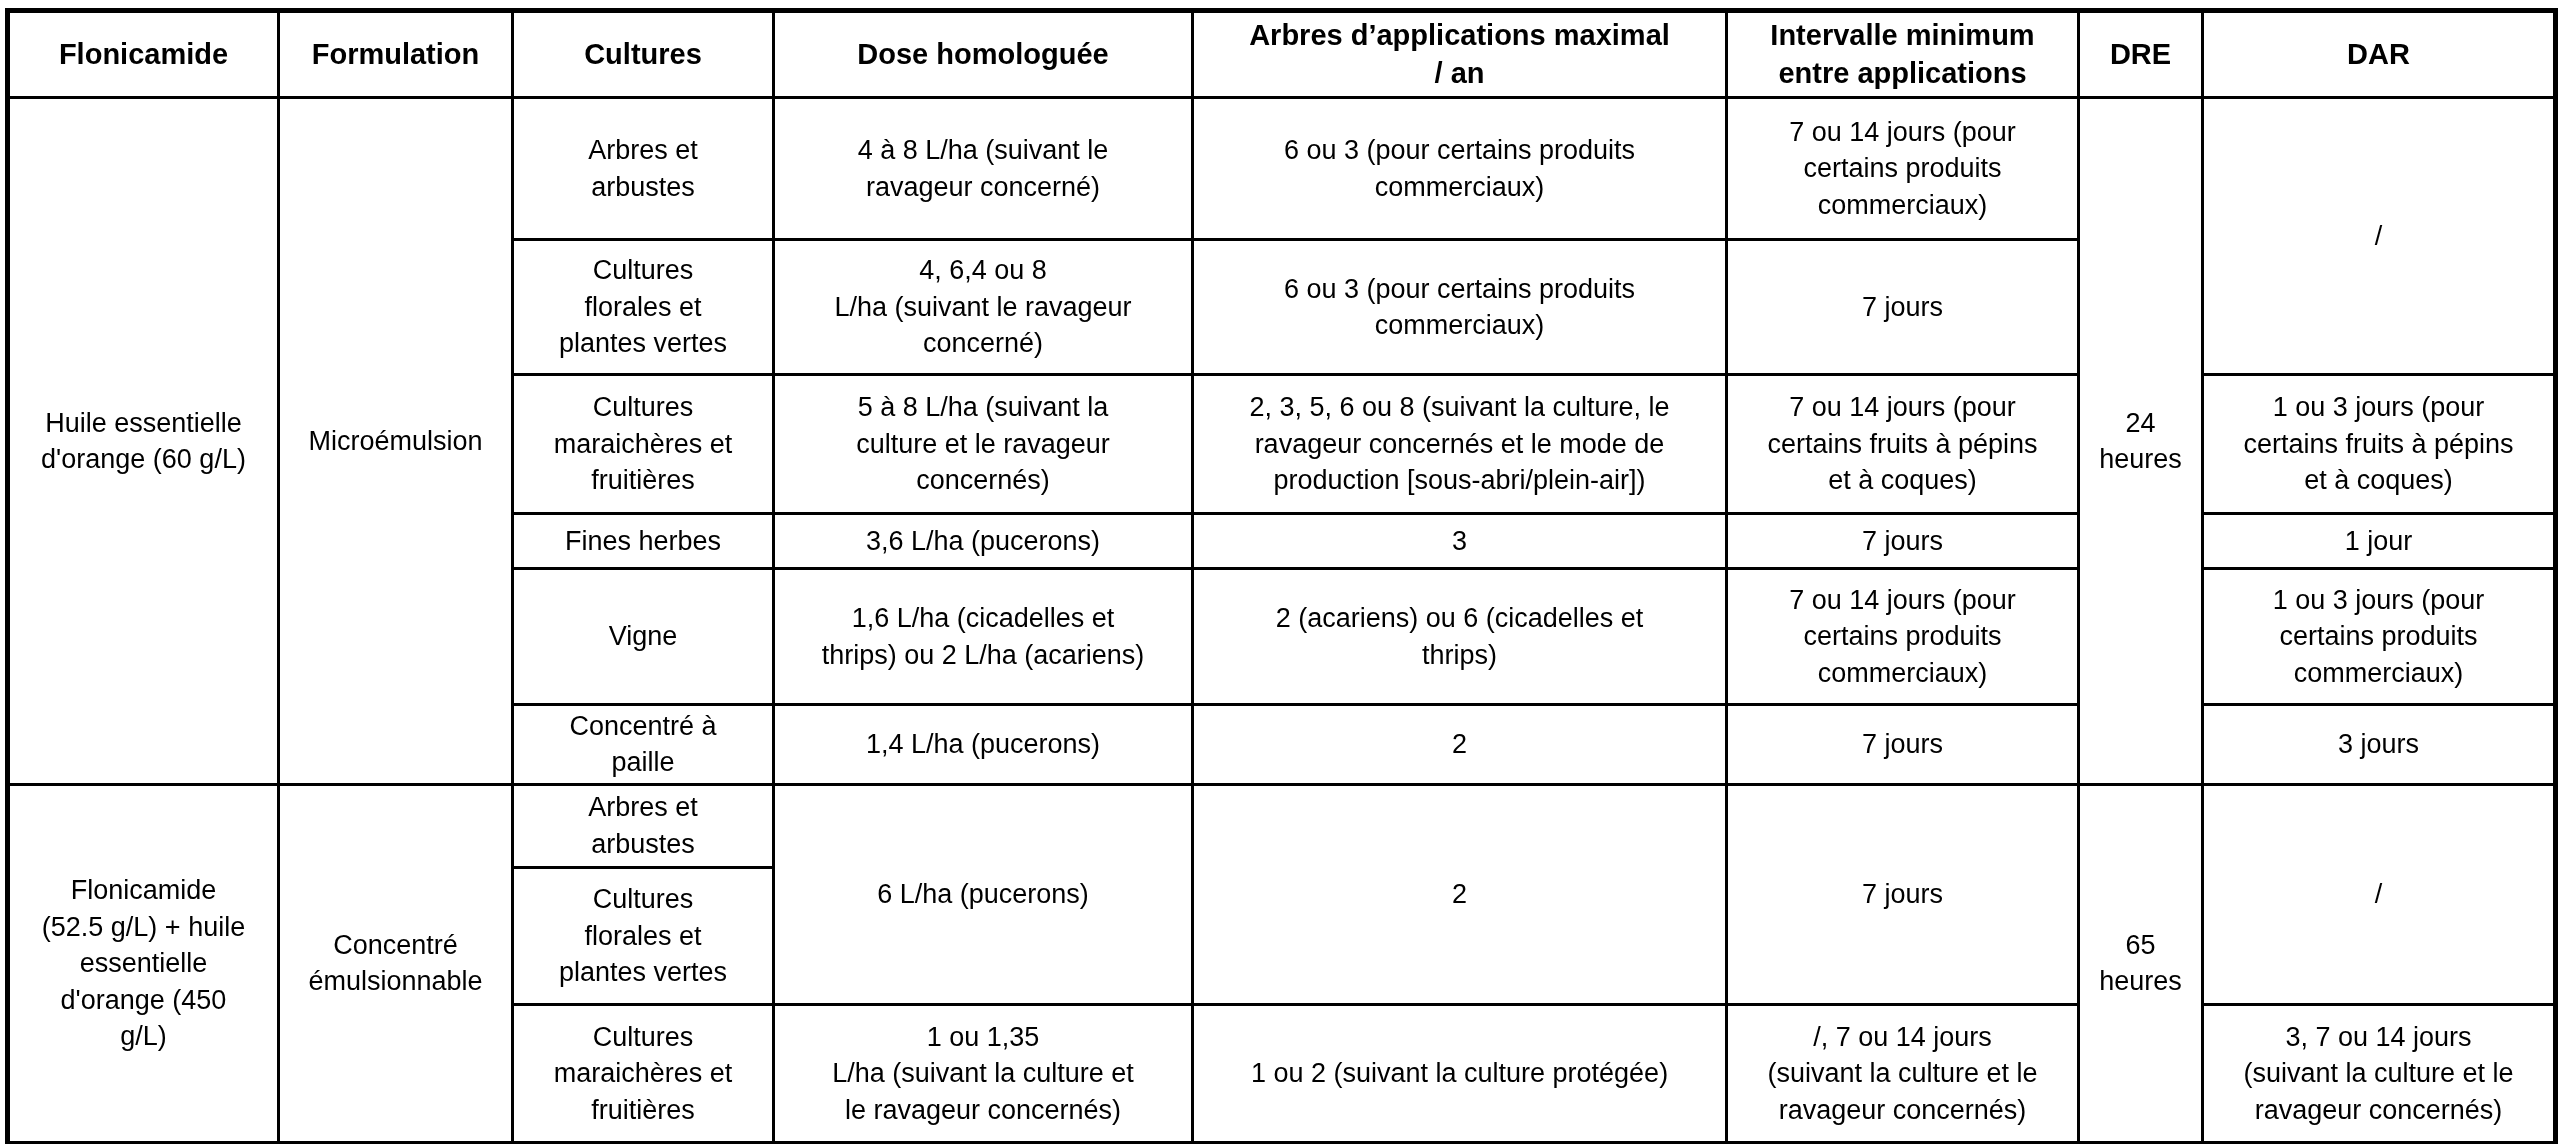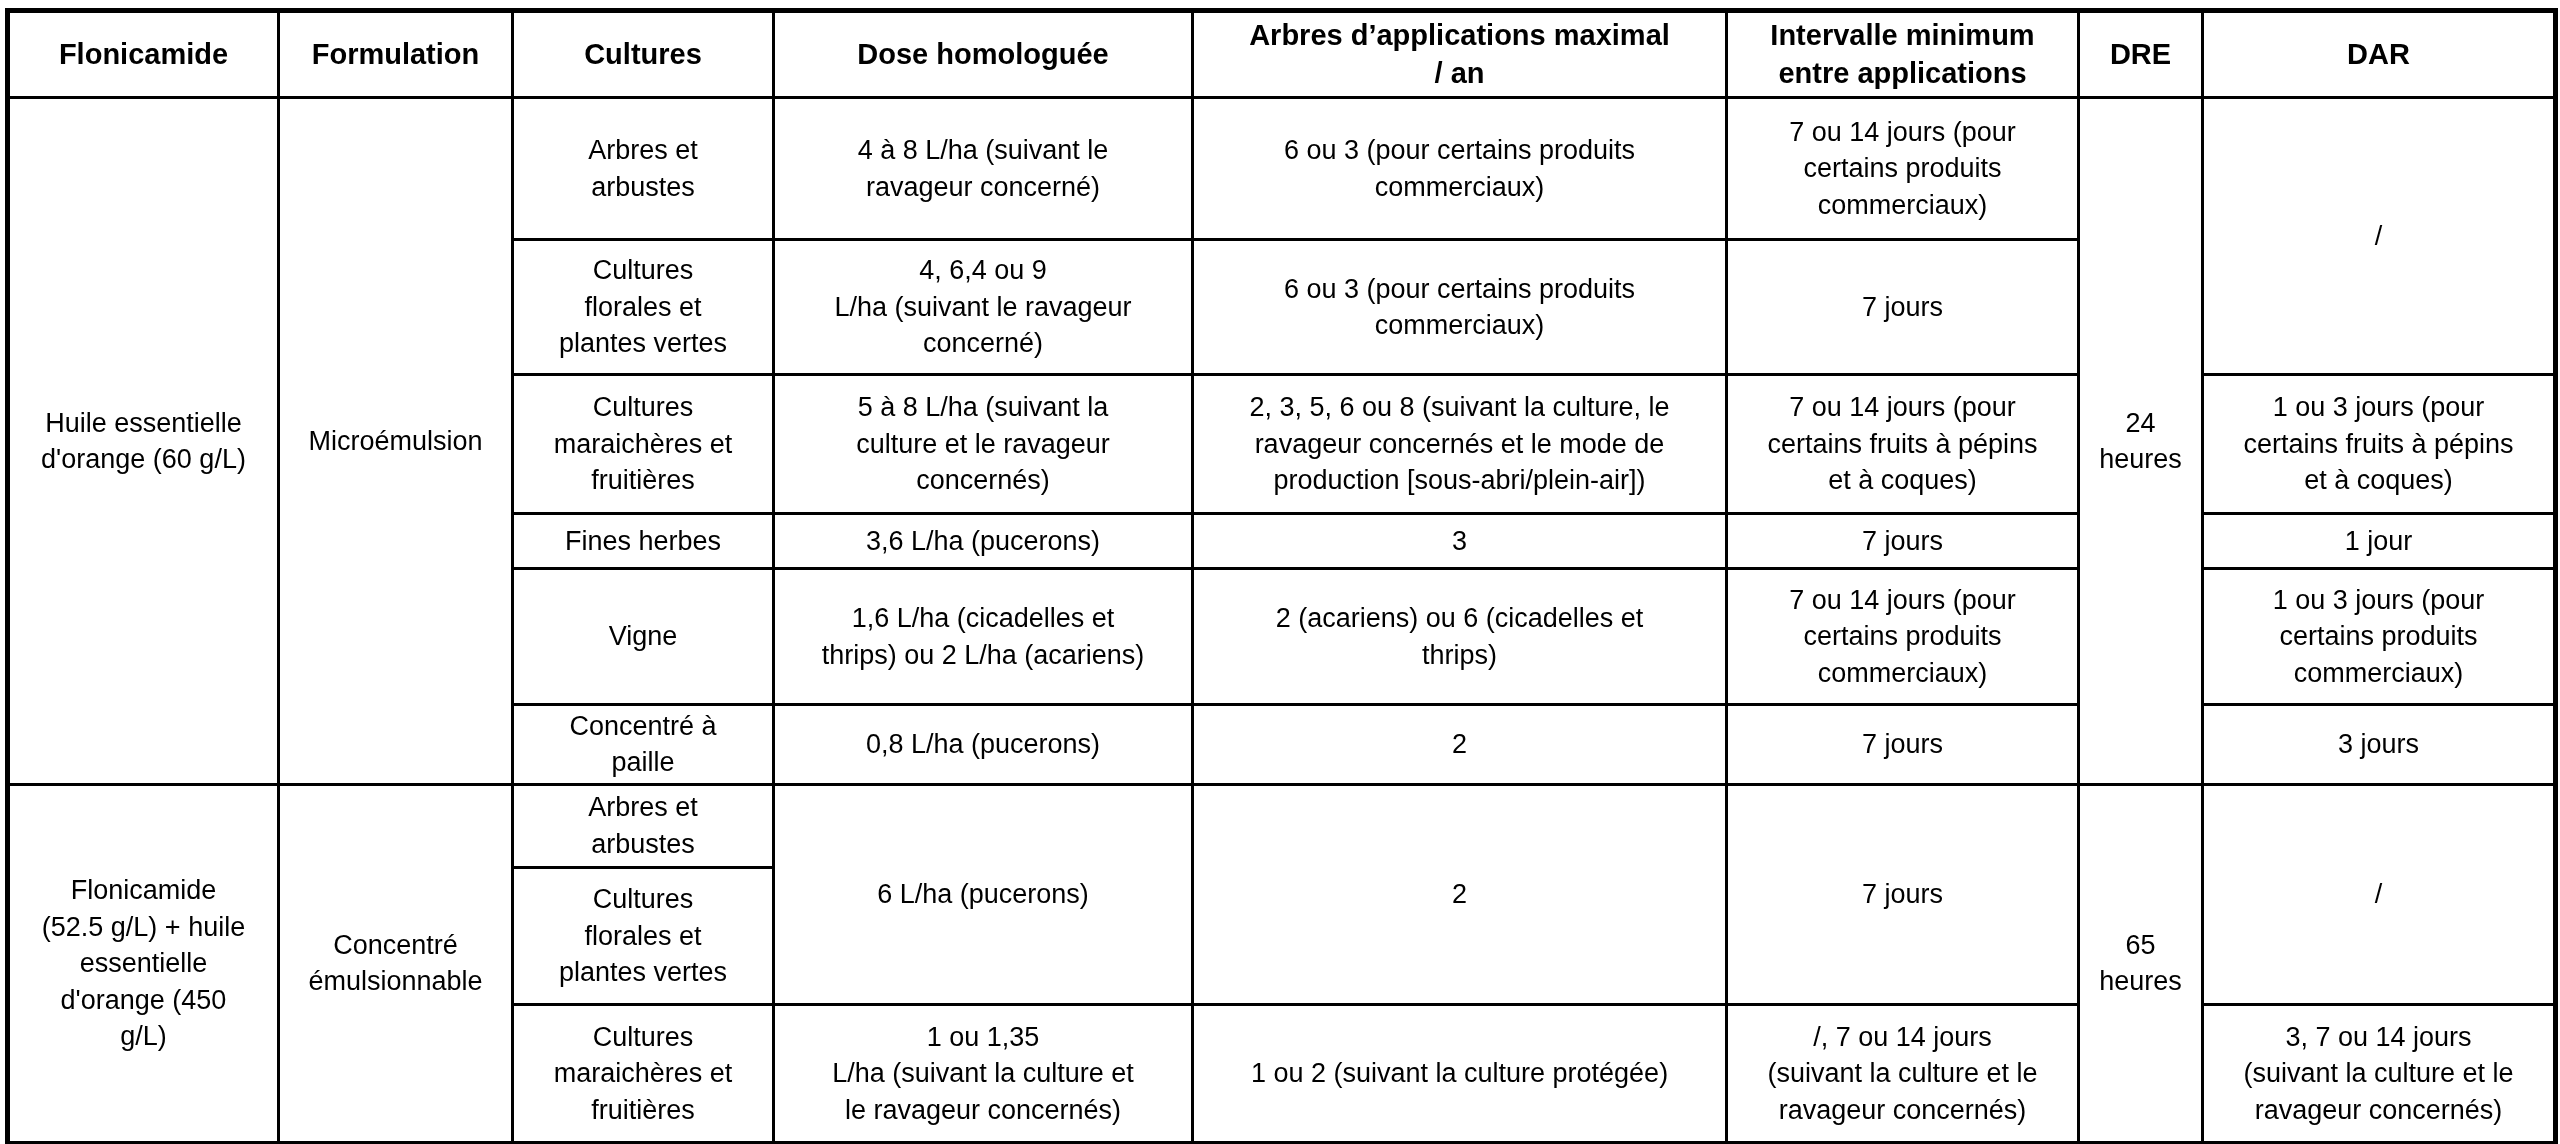--- a/index.html
+++ b/index.html
@@ -86,21 +86,21 @@
 certains produits
 commerciaux)</td>
         <td rowspan="6">24
 heures</td>
         <td rowspan="2">/</td>
       </tr>
       <tr style="height:135px">
         <td>Cultures
 florales et
 plantes vertes</td>
-        <td>4, 6,4 ou 9
+        <td>4, 6,4 ou 8
 L/ha (suivant le ravageur
 concerné)</td>
         <td>6 ou 3 (pour certains produits
 commerciaux)</td>
         <td>7 jours</td>
       </tr>
       <tr style="height:139px">
         <td>Cultures
 maraichères et
 fruitières</td>
@@ -133,21 +133,21 @@
         <td>7 ou 14 jours (pour
 certains produits
 commerciaux)</td>
         <td>1 ou 3 jours (pour
 certains produits
 commerciaux)</td>
       </tr>
       <tr style="height:77px">
         <td>Concentré à
 paille</td>
-        <td>0,8 L/ha (pucerons)</td>
+        <td>1,4 L/ha (pucerons)</td>
         <td>2</td>
         <td>7 jours</td>
         <td>3 jours</td>
       </tr>
 
       <tr style="height:83px">
         <td rowspan="3">Flonicamide
 (52.5 g/L) + huile
 essentielle
 d'orange (450

